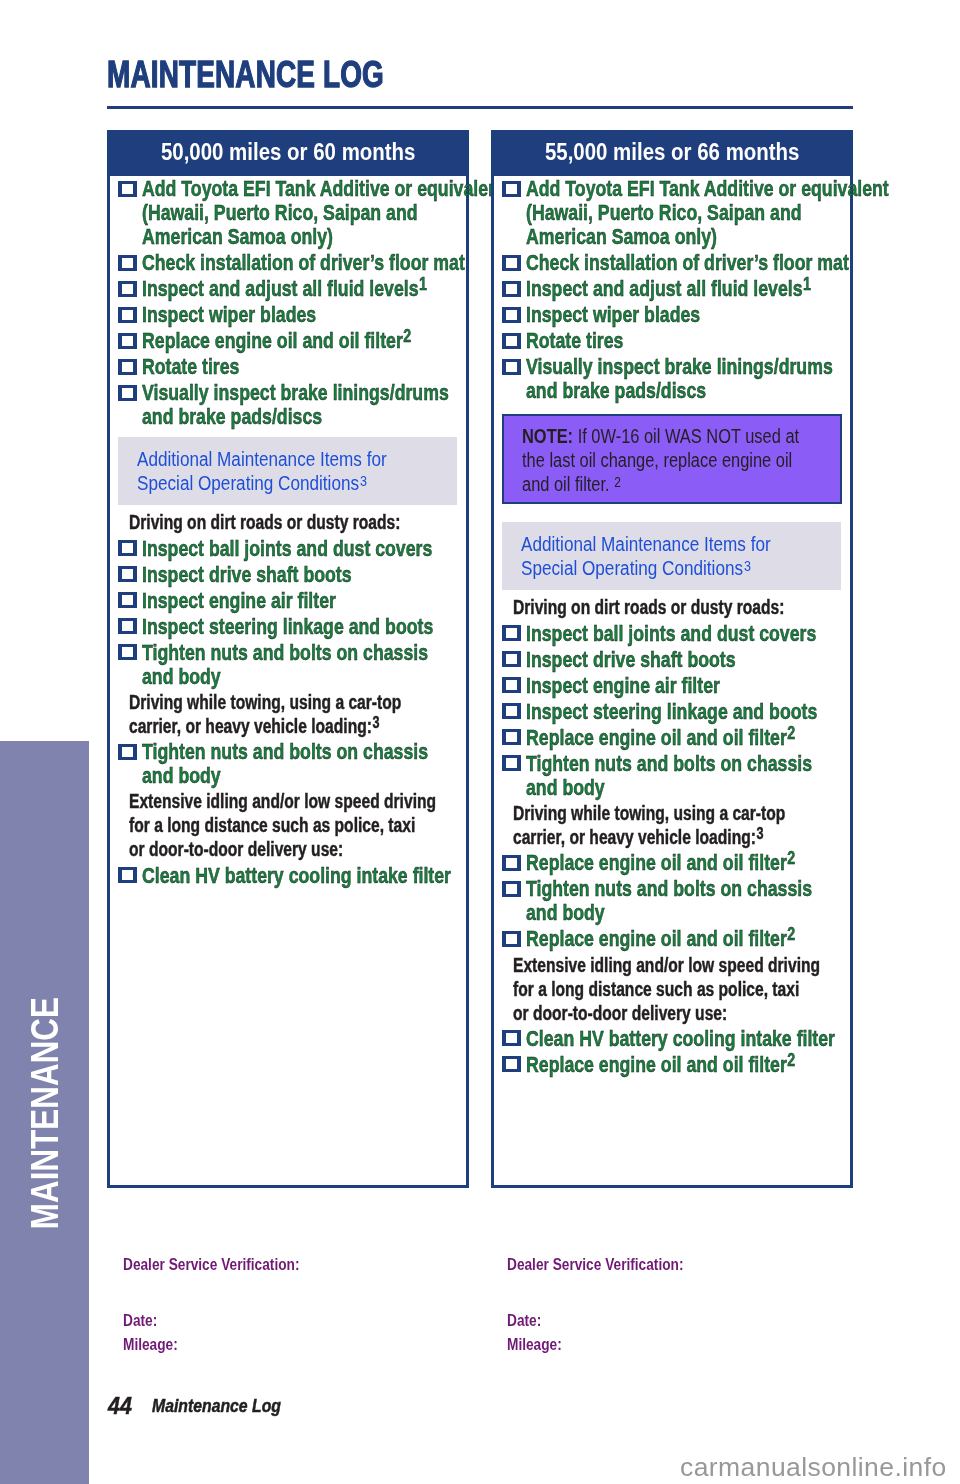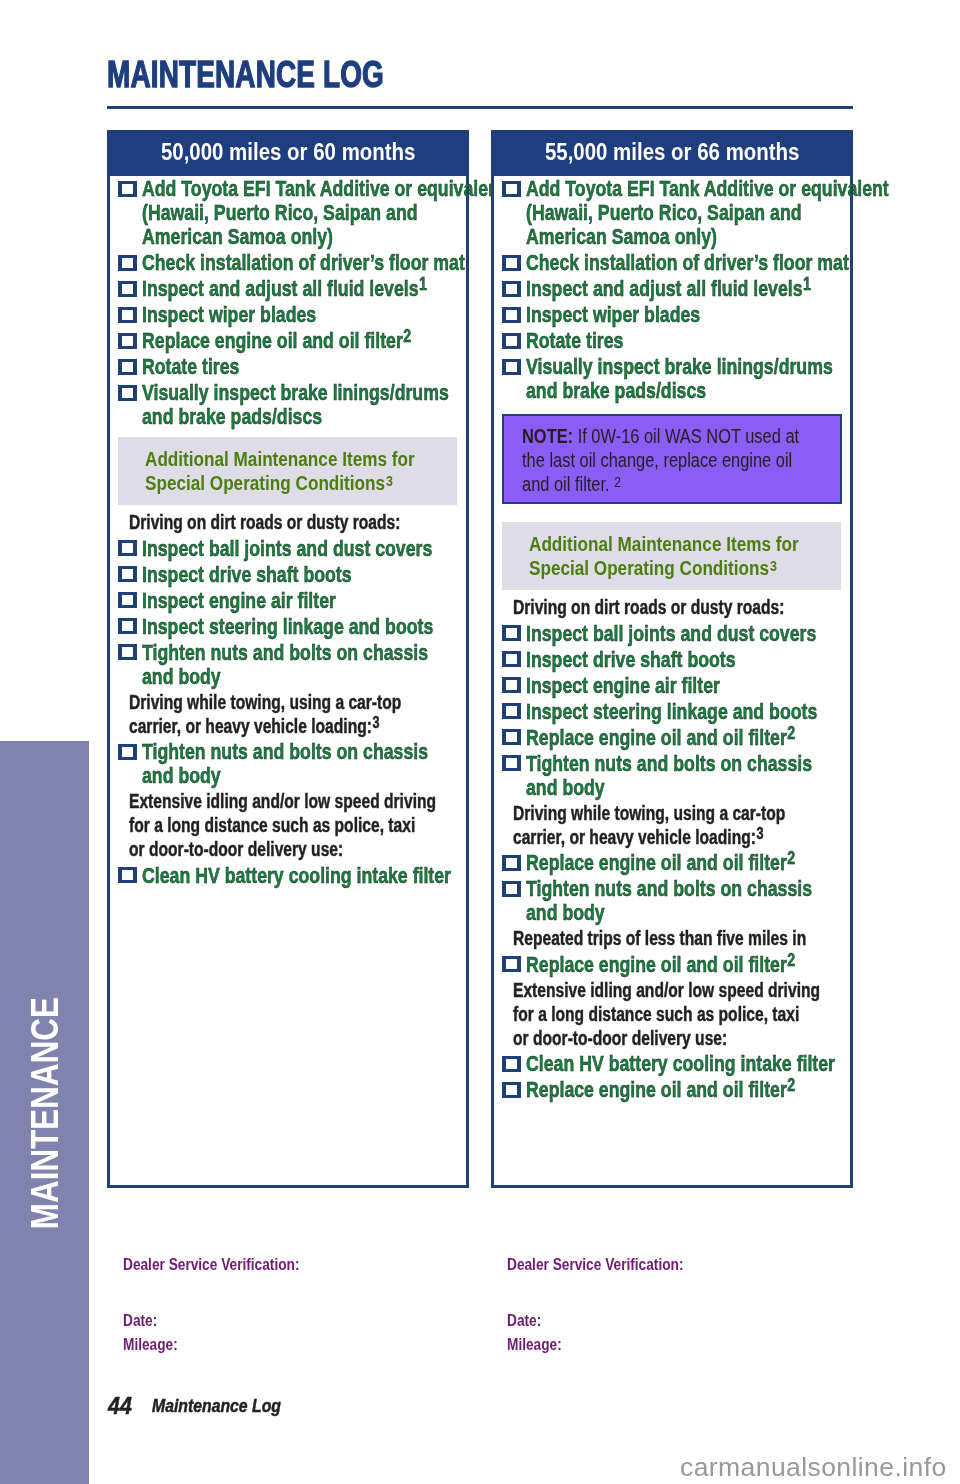--- a/index.html
+++ b/index.html
@@ -51,21 +51,21 @@
   .greybox + .group{margin-top:5.4px;}
   .group>ul.list{margin-top:2.2px;}
   sup{font-size:81%;vertical-align:baseline;position:relative;top:-0.33em;line-height:0;margin-left:0.6px;}
   .greybox sup{font-size:73%;top:-0.28em;margin-left:1px;}
   .notebox sup{font-size:73%;top:-0.3em;margin-left:0px;}
 
   
   .greybox{margin:7.3px 9px 0 8px;background:#dedde7;padding:10.9px 0 9.5px 19.3px;}
   .notebox + .greybox{margin-top:18px;}
   .greybox .gl{display:block;height:24px;line-height:24px;white-space:nowrap;
-               color:#4d7c0f;font-weight:bold;font-size:19.6px;margin-left:8px;}
+               color:#1d4ed8;font-weight:normal;font-size:19.6px;}
   .greybox .gl>i{font-style:normal;display:inline-block;transform:scaleX(0.875);transform-origin:0 50%;}
 
   .notebox{margin:10.8px 8px 0 8px;background:#8b5cf6;border:2.5px solid #1f3e7e;
            box-sizing:border-box;padding:7.9px 0 5.6px 18px;}
   .notebox .nl{display:block;height:24px;line-height:24px;white-space:nowrap;
                color:#231f20;font-size:19.6px;}
   .notebox .nl>i{font-style:normal;display:inline-block;transform:scaleX(0.838);transform-origin:0 50%;}
   .notebox b{font-weight:bold;}
 
   
@@ -281,21 +281,20 @@
                 <span class="ln"><i>Replace engine oil and oil filter<sup>2</sup></i></span>
               </li>
               <li class="item">
                 <span class="cb"></span>
                 <span class="ln"><i>Tighten nuts and bolts on chassis</i></span>
                 <span class="ln"><i>and body</i></span>
               </li>
             </ul>
           </div>
           <div class="group">
-            <span class="hd"><i>Repeated trips of less than five miles in</i></span>
             <ul class="list">
               <li class="item">
                 <span class="cb"></span>
                 <span class="ln"><i>Replace engine oil and oil filter<sup>2</sup></i></span>
               </li>
             </ul>
           </div>
           <div class="group">
             <span class="hd"><i>Extensive idling and/or low speed driving</i></span>
             <span class="hd"><i>for a long distance such as police, taxi</i></span>

